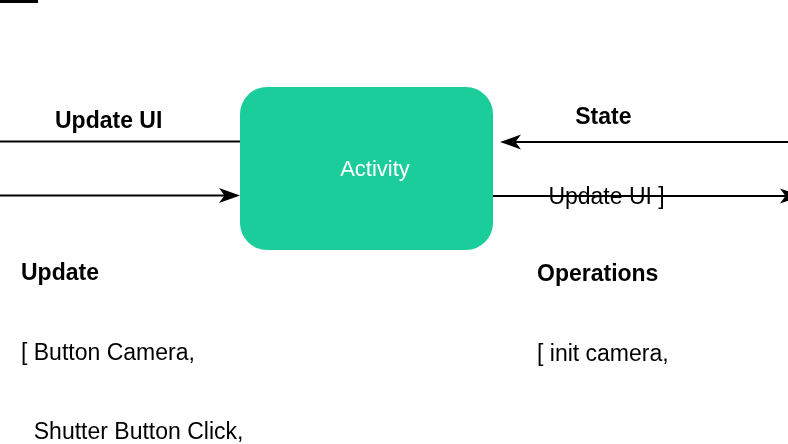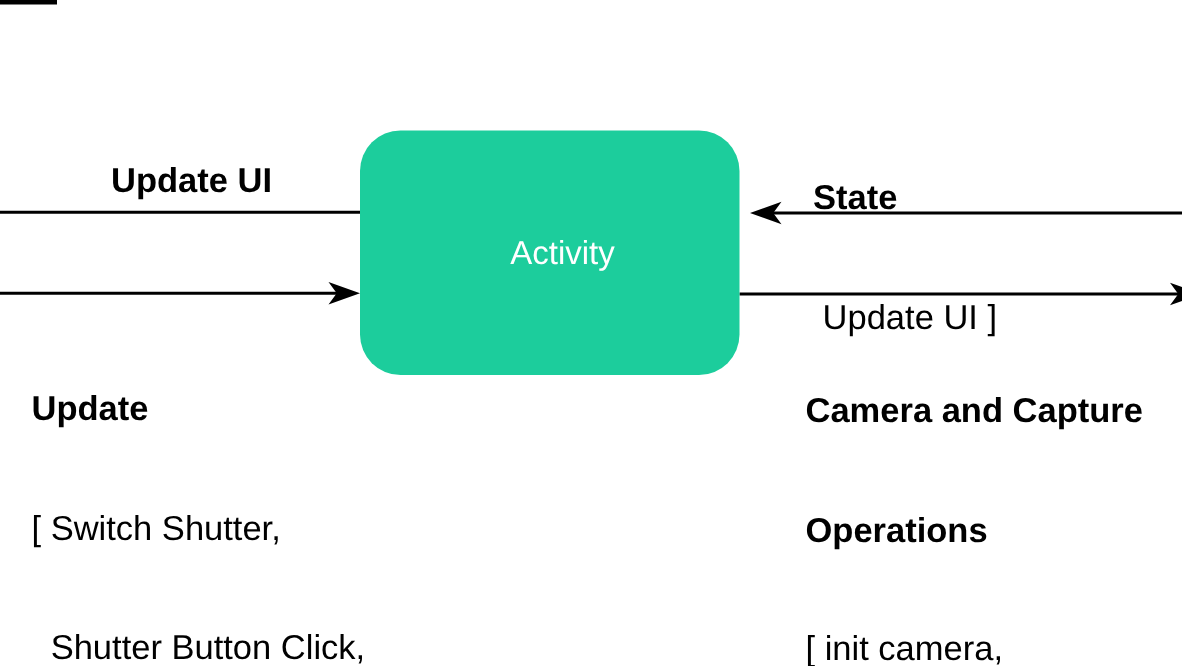--- a/index.html
+++ b/index.html
@@ -60,38 +60,37 @@
     <polygon points="500,142 521,134.5 515.5,142 521,149.5" fill="#000000"></polygon>
 
     <line x1="493" y1="196" x2="788" y2="196" stroke-width="2" stroke="#000000"></line>
     <polygon points="801,196 780,188.5 785.5,196 780,203.5" fill="#000000"></polygon>
 
     <rect x="240" y="87" width="253" height="163" rx="27" ry="27" fill="#1ccd9c"></rect>
   </svg>
 
   <div class="node-label">Activity</div>
 
-  <div class="label bold" style="left:74px; top:107px;">Update UI</div>
+  <div class="label bold" style="left:55px; top:107px;">Update UI</div>
 
   <div class="label" style="left:21px; top:206px;">
     <div class="bold">Update</div>
-    <div>[ Switch Shutter,</div>
+    <div>[ Button Camera,</div>
     <div>  Shutter Button Click,</div>
     
     
     
   </div>
 
-  <div class="label" style="left:542px; top:65px;">
+  <div class="label" style="left:542px; top:50px;text-align:center;">
     <div class="bold">State</div>
     <div> Update UI ]</div>
   </div>
 
   <div class="label" style="left:537px; top:207px;">
-    <div class="bold">Camera and Capture</div>
     <div class="bold">Operations</div>
     <div>[ init camera,</div>
     
     
     
     
     
   </div>
 
 </div>

